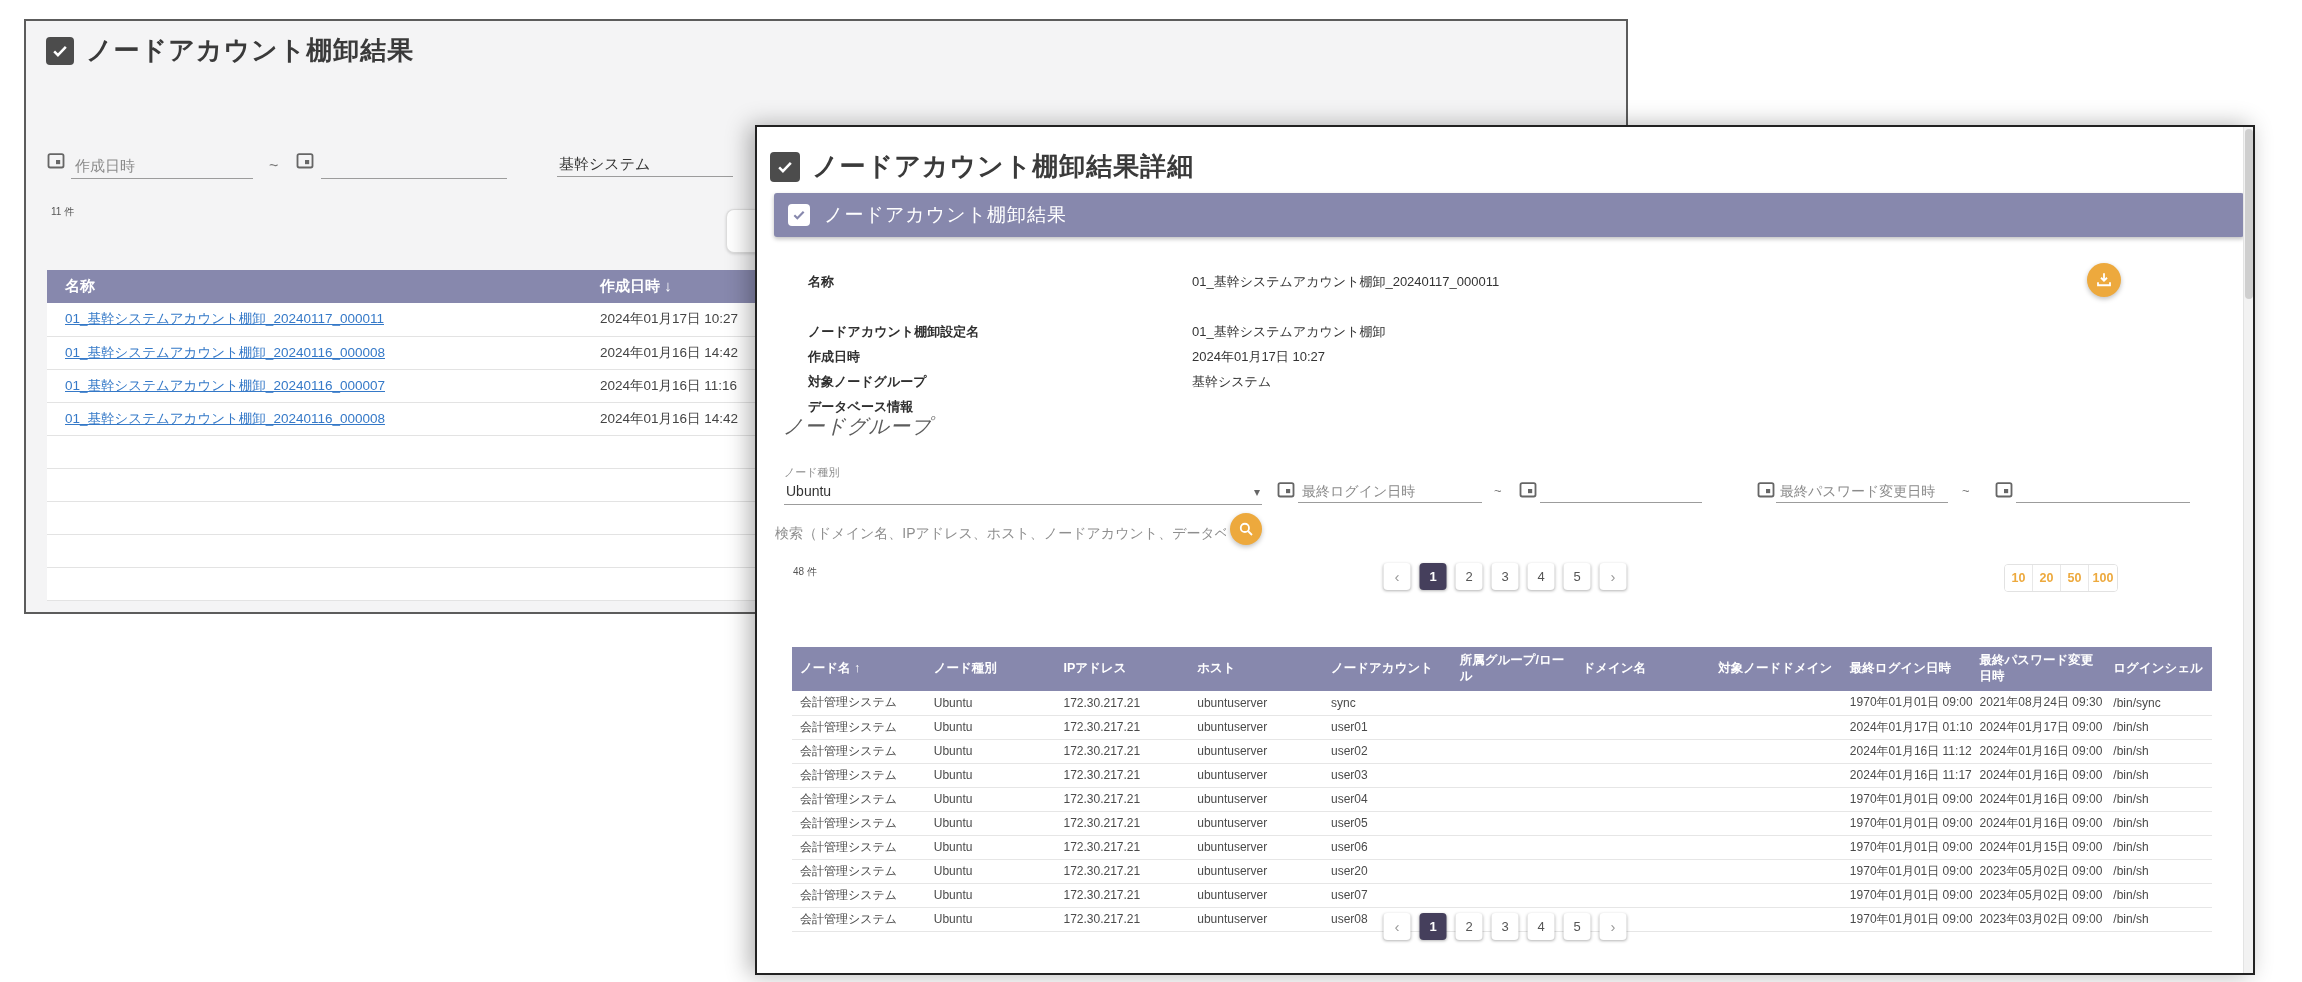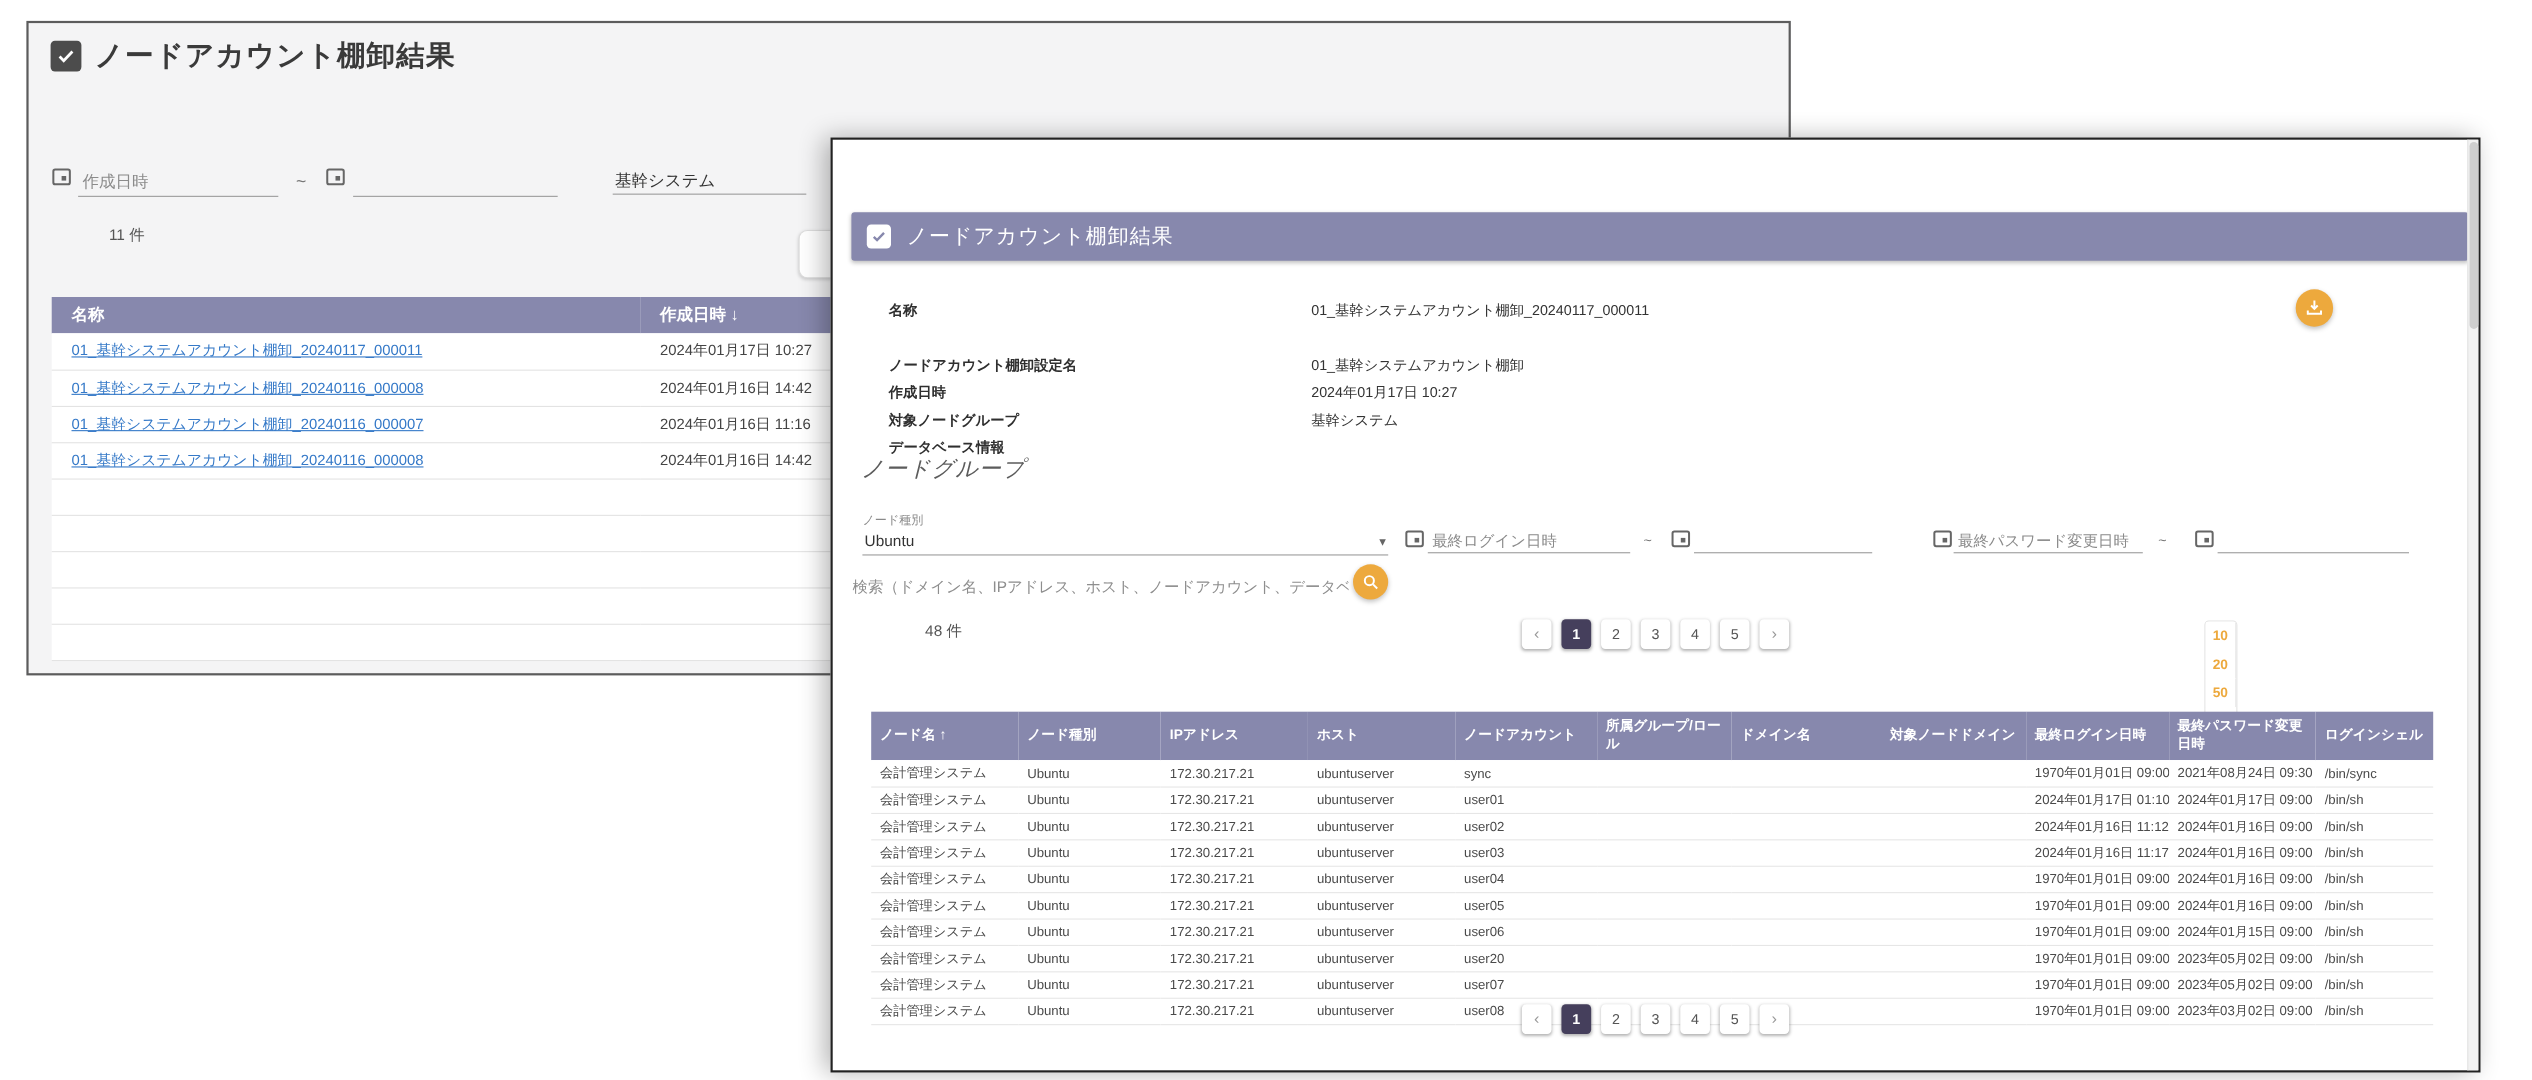--- a/index.html
+++ b/index.html
@@ -28,21 +28,21 @@
   .underline-input{position:absolute; background:transparent; border:none; outline:none;
     border-bottom:1px solid #9c9c9c; font-size:15px; height:26px; padding:2px 4px; color:#333;
     font-family:"Liberation Sans","DejaVu Sans",sans-serif;}
   .underline-input::placeholder{color:#8b8b8b; opacity:1;}
   .tilde{position:absolute; font-size:16px; color:#777;}
 
   .select-box{position:absolute; border-bottom:1px solid #9c9c9c; height:26px;}
   .select-box .sel-value{font-size:15px; color:#333; position:absolute; left:2px; top:4px; white-space:nowrap;}
   .select-box .caret{position:absolute; right:2px; top:6px; font-size:12px; color:#666;}
 
-  .count-label{position:absolute; font-size:14px; color:#555;margin-left:48px;}
+  .count-label{position:absolute; font-size:10px; color:#555;}
   #back-count{left:25px; top:184px;}
 
   .covered-btn{position:absolute; left:700px; top:188px; width:34px; height:44px;
     background:#fff; border:1px solid #ddd; border-right:none; border-radius:8px 0 0 8px;
     box-shadow:0 1px 3px rgba(0,0,0,.15);}
 
   table{border-collapse:collapse;}
   .back-table{position:absolute; left:21px; top:249px; width:1560px; table-layout:fixed;
     background:#fff;}
   .back-table thead th{background:var(--purple); color:#fff; font-size:15px; font-weight:bold;
@@ -87,21 +87,21 @@
   .pagination{position:absolute; left:50%; transform:translateX(-50%); display:flex; gap:9px;}
   #pagination-top{top:436px;}
   #pagination-bottom{top:786px;}
   .pg-btn{width:27px; height:27px; border:none; border-radius:4px; background:#fff; color:#555;
     font-size:13px; box-shadow:0 1px 3px rgba(0,0,0,.3); cursor:pointer; padding:0;
     font-family:"Liberation Sans","DejaVu Sans",sans-serif;}
   .pg-btn.nav{color:#999; font-size:15px;}
   .pg-btn.active{background:var(--active-page); color:#fff; font-weight:bold;}
 
   .page-size-group{position:absolute; left:1247px; top:437px; display:flex;
-    border:1px solid #e2e2e2; border-radius:4px; overflow:hidden; background:#fff;flex-direction:column;}
+    border:1px solid #e2e2e2; border-radius:4px; overflow:hidden; background:#fff;}
   .size-btn{width:28px; height:26px; border:none; border-right:1px solid #e8e8e8; background:#fff;
     color:var(--orange); font-size:12.5px; font-weight:bold; cursor:pointer; padding:0;
     font-family:"Liberation Sans","DejaVu Sans",sans-serif;}
   .size-btn:last-child{border-right:none;}
 
   .node-table{position:absolute; left:35px; top:520px; width:1420px; table-layout:fixed;}
   .node-table thead th{background:var(--purple); color:#fff; font-size:12.5px; font-weight:bold;
     text-align:left; height:44px; padding:2px 4px 2px 8px; line-height:1.25; vertical-align:middle;}
   .node-table td{height:24px; border-bottom:1px solid #e6e6e6; padding:0 4px 0 8px;
     font-size:12px; color:#4a4a4a; white-space:nowrap; overflow:hidden; background:#fff;}
@@ -194,20 +194,28 @@
         </tr>
         <tr>
           <td></td>
           <td></td>
         </tr>
       </tbody>
   </table>
 </div>
 
 <div class="window" id="detail-window">
+  <div class="win-title">
+    <span class="cbx dark big">
+      <svg class="icon-svg" viewBox="0 0 24 24">
+          <path d="M5 12.5l4.5 4.5L19 7" stroke="#fff" stroke-width="3" fill="none"></path>
+        </svg>
+    </span>
+    <span class="title-text">ノードアカウント棚卸結果詳細</span>
+  </div>
 
   <div class="banner">
     <span class="cbx light">
       <svg class="icon-svg" viewBox="0 0 24 24">
           <path d="M5 12.5l4.5 4.5L19 7" stroke="#8788ad" stroke-width="3.2" fill="none"></path>
         </svg>
     </span>
     <span class="banner-text">ノードアカウント棚卸結果</span>
   </div>
 

